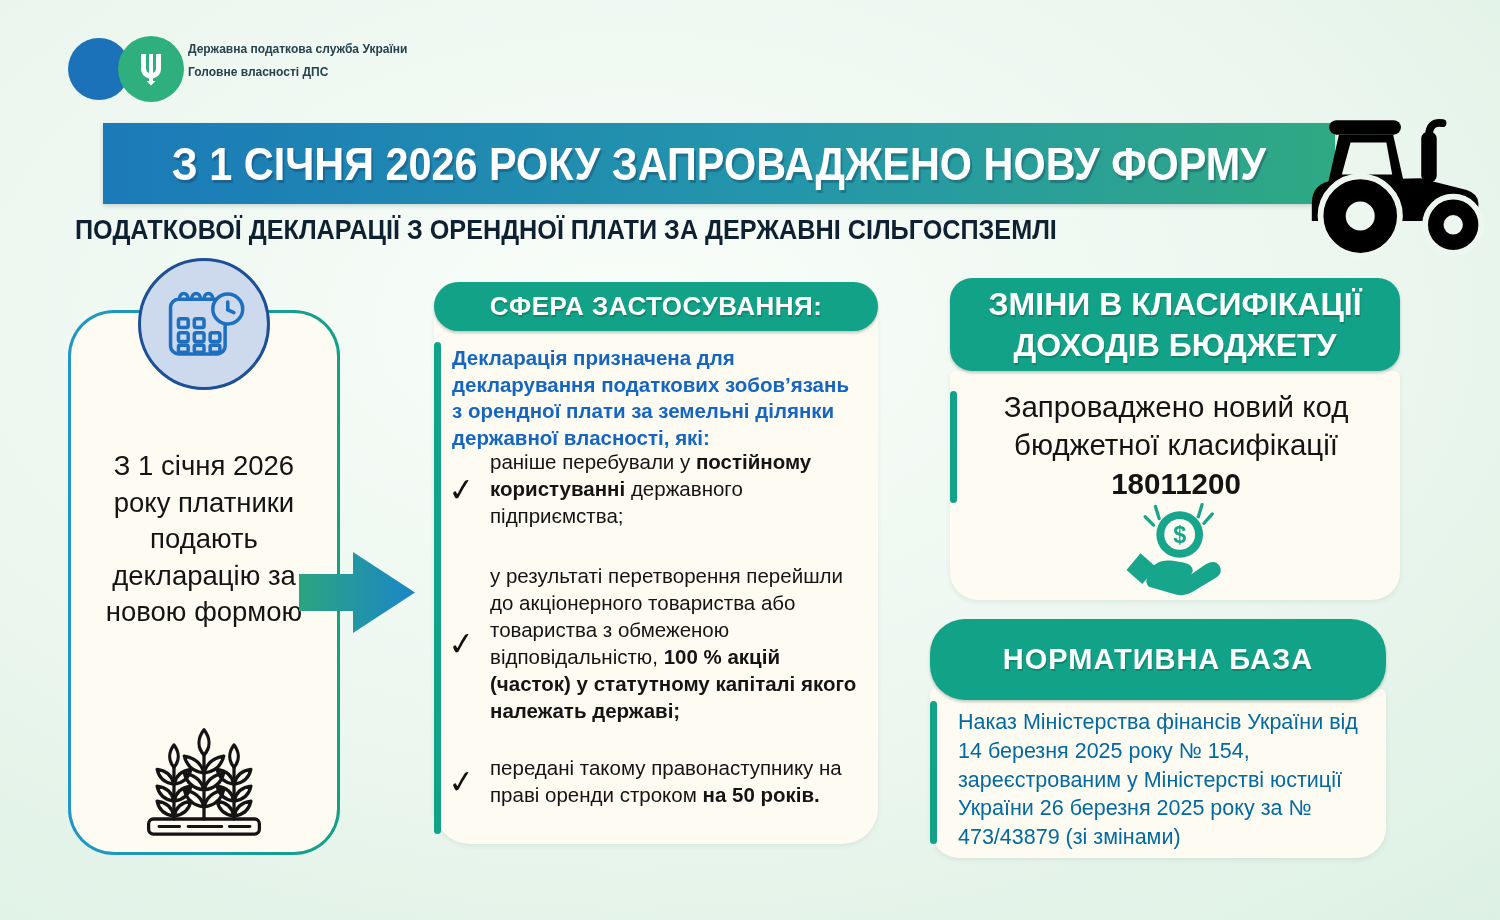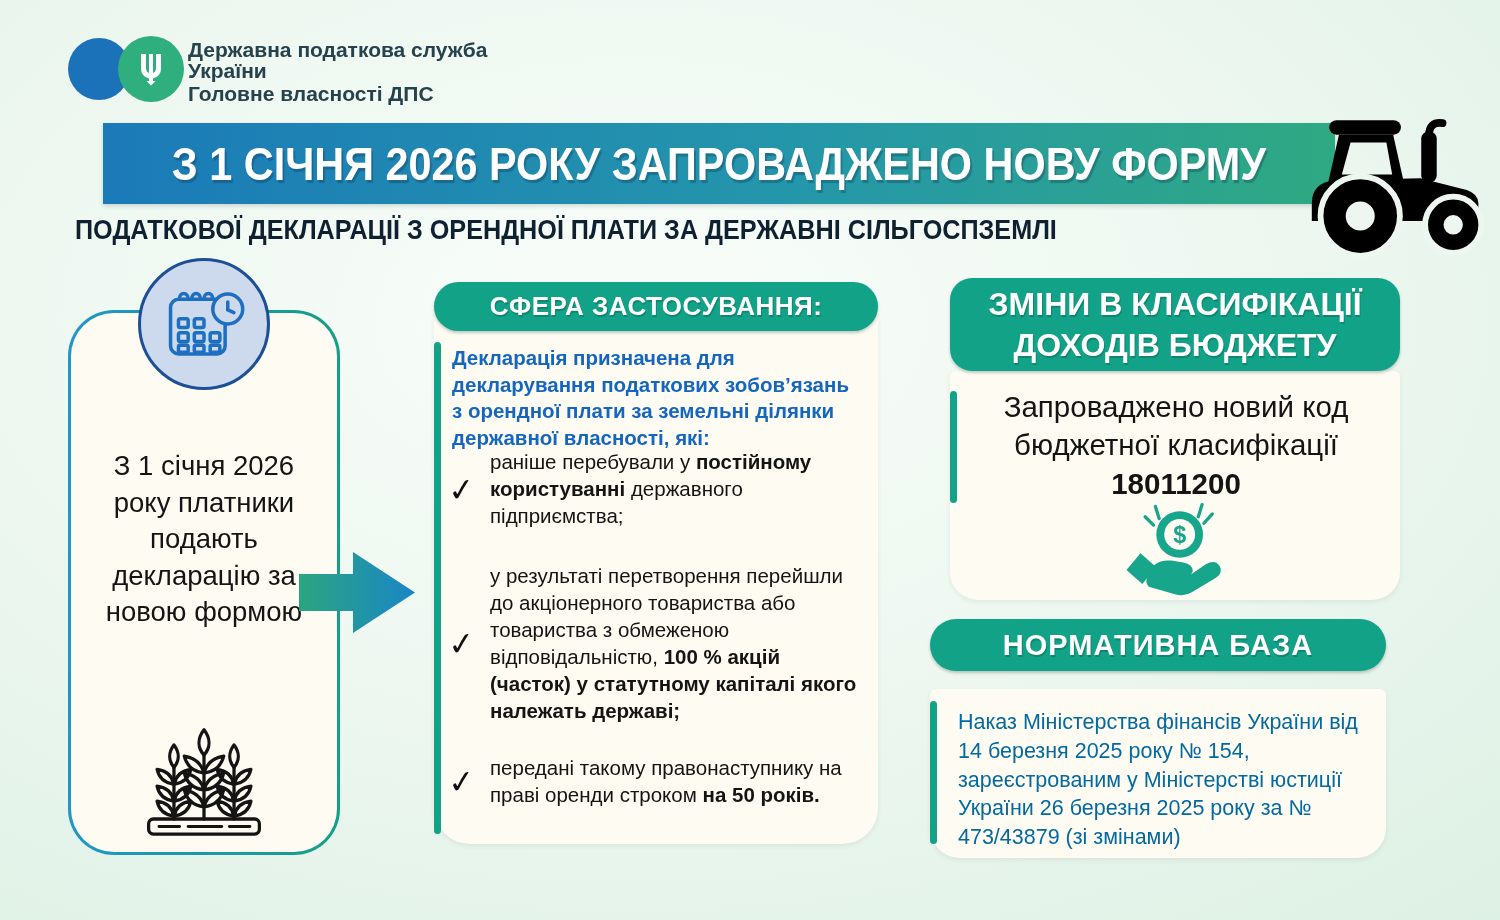--- a/index.html
+++ b/index.html
@@ -6,21 +6,21 @@
   html,body { width:1500px; height:920px; }
   body { font-family:"Liberation Sans", sans-serif; }
   .page {
     position:relative; width:1500px; height:920px; overflow:hidden;
     background: radial-gradient(115% 115% at 42% 35%, #f9fdf9 0%, #edf7f0 38%, #d3ecdc 100%);
   }
   
   .logo { position:absolute; left:68px; top:36px; width:440px; height:72px; }
   .logo-circle-blue  { position:absolute; left:0;  top:2px; width:62px; height:62px; border-radius:50%; background:#1c72b8; }
   .logo-circle-green { position:absolute; left:50px; top:0; width:66px; height:66px; border-radius:50%; background:#2fae7e; display:flex; align-items:center; justify-content:center; }
-  .logo-text { position:absolute; left:120px; top:3px; color:#26424d; font-weight:bold; font-size:21px; line-height:21px; }
+  .logo-text { position:absolute; left:120px; top:3px; color:#26424d; font-weight:bold; font-size:12px; line-height:21px; }
   .logo-text .l1 { margin-bottom:2px; }
   
   .banner {
     position:absolute; left:63px; top:123px; width:1232px; height:81px;
     background:linear-gradient(90deg,#1b7ab8 0%, #2496ab 55%, #2fa982 100%);
     display:flex; align-items:center; justify-content:center;
     box-shadow:0 2px 4px rgba(20,60,60,.18);
     margin-left:40px;
   }
   .banner-title {
@@ -91,21 +91,21 @@
     background:#fdfbf2; border-radius:6px 6px 28px 28px; box-shadow:0 2px 5px rgba(20,60,60,.08);
   }
   .budget-card .accent-bar { position:absolute; left:0; top:20px; height:112px; width:7px; background:#12a287; border-radius:4px; }
   .budget-text {
     position:absolute; left:28px; top:17px; width:396px; text-align:center;
     font-size:29.5px; line-height:1.3; color:#141414;
   }
   .hand-coin { position:absolute; left:50%; transform:translateX(-50%); top:128px; width:106px; height:98px; }
   
   .norm-pill {
-    position:absolute; left:930px; top:619px; width:456px; height:52px;
+    position:absolute; left:930px; top:619px; width:456px; height:81px;
     background:#12a287; border-radius:35px; display:flex; align-items:center; justify-content:center;
     box-shadow:0 2px 3px rgba(10,60,50,.25); z-index:2;text-align:center;
   }
   .norm-pill .pill-text { font-size:29px; letter-spacing:1px; }
   .norm-card {
     position:absolute; left:930px; top:689px; width:456px; height:169px;
     background:#fdfbf2; border-radius:6px 6px 30px 30px; box-shadow:0 2px 5px rgba(20,60,60,.08);
   }
   .norm-card .accent-bar { position:absolute; left:0; top:12px; bottom:14px; width:7px; background:#12a287; border-radius:4px; }
   .norm-text { position:absolute; left:28px; top:19px; width:405px; font-size:21.5px; line-height:1.34; color:#0369a1; }

